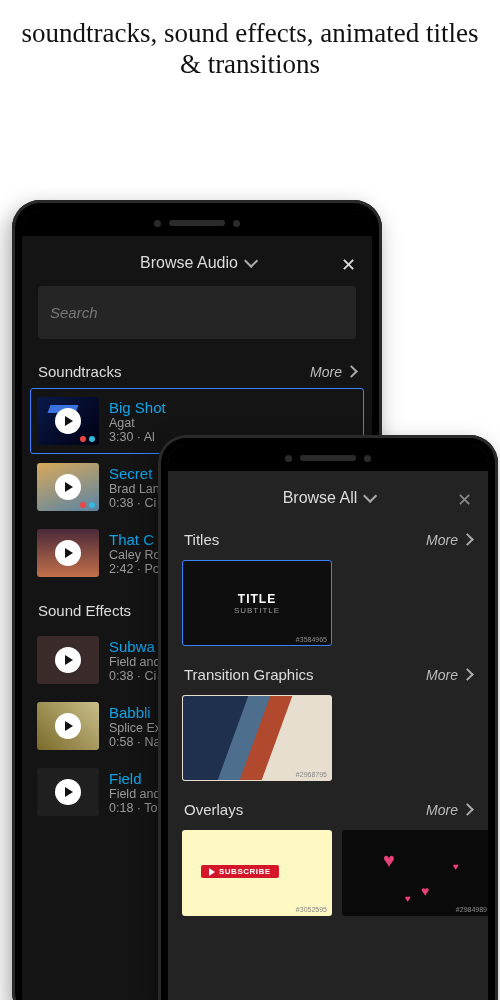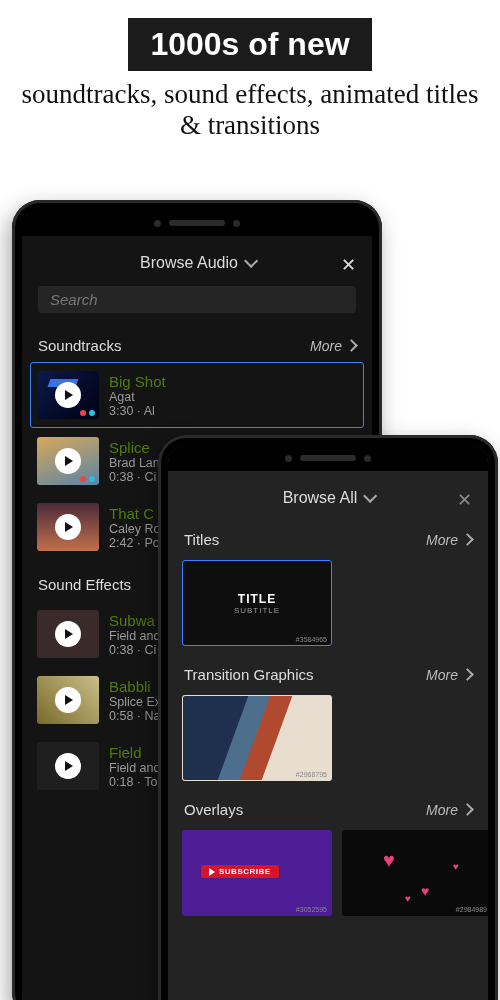--- a/index.html
+++ b/index.html
@@ -91,21 +91,21 @@
   .chev-down::after{
     content:""; display:inline-block; margin-left:6px;
     width:8px;height:8px;border-right:2px solid #aaa;border-bottom:2px solid #aaa;
     transform:rotate(45deg) translateY(-3px);
   }
 
   .search {
     margin: 0 16px 14px;
     background:#252525;
     border-radius:4px;
-    padding:5px 12px;
+    padding:18px 12px;
     color:#777; font-size:15px; font-style:italic;
   }
 
   .section-head {
     display:flex; align-items:center; justify-content:space-between;
     padding: 10px 16px 8px;
     font-size:15px;
     color:#ddd;
   }
   .more { color:#bbb; display:flex; align-items:center; gap:2px; font-size:14px;font-style:italic;}
@@ -137,21 +137,21 @@
     z-index:2;
   }
   .play-btn::after{
     content:""; width:0;height:0;
     border-left:8px solid #111;
     border-top:5px solid transparent;
     border-bottom:5px solid transparent;
     margin-left:2px;
   }
   .meta { overflow:hidden; }
-  .meta .t1{ font-size:15px; color:#4d7c0f; white-space:nowrap;}
+  .meta .t1{ font-size:15px; color:#0ea5e9; white-space:nowrap;}
   .meta .t2{ font-size:12.5px; color:#9a9a9a; white-space:nowrap;}
   .meta .t3{ font-size:12.5px; color:#9a9a9a; white-space:nowrap;}
   .dots{position:absolute;right:4px;bottom:3px;display:flex;gap:3px;}
   .dot{width:6px;height:6px;border-radius:3px;}
 
   
   .th-a{background:linear-gradient(135deg,#0a1a4a,#001);}
   .th-b{background:linear-gradient(160deg,#d8a85a,#5a84a6);}
   .th-c{background:linear-gradient(180deg,#4a2a3a,#c3704a);}
   .th-d{background:#3a2a2a;}
@@ -190,37 +190,36 @@
   .tile-trans1 .dbar{position:absolute;top:0;bottom:0;transform:skewX(-20deg);}
   .tile-trans1 .b1{left:-30px;width:90px;background:#1f2f4e;}
   .tile-trans1 .b2{left:50px;width:28px;background:#4e6e8e;}
   .tile-trans1 .b3{left:72px;width:22px;background:#b1492e;}
   .tile-trans2{background:#262626;}
   .tile-trans2 .tag{position:absolute;left:0;top:20px;background:#fff;color:#d43a4a;
     font-weight:900;font-size:16px;padding:4px 8px;line-height:1;letter-spacing:1px;}
   .tile-trans2 .bar{position:absolute;left:74px;top:26px;width:50px;height:8px;background:#d43a4a;}
 
   
-  .tile-ov1{background:#4c1d95;}
+  .tile-ov1{background:#fef9c3;}
   .tile-ov1 .sub{
     position:absolute;left:18px;top:34px;
     background:#d4152a;color:#fff;font-size:8px;padding:2px 8px;border-radius:2px;
     display:flex;align-items:center;gap:4px;font-weight:700;letter-spacing:.5px;
   }
   .tile-ov1 .sub .pl{width:0;height:0;border-left:6px solid #fff;border-top:4px solid transparent;border-bottom:4px solid transparent;}
   .tile-ov2{background:#0a0a0a;}
   .heart{position:absolute;color:#e8417a;}
   .h1{left:40px;top:18px;font-size:20px;} .h2{left:78px;top:52px;font-size:14px;}
   .h3{left:110px;top:30px;font-size:10px;} .h4{left:62px;top:62px;font-size:10px;} 
 </style>
 </head>
 <body>
 
 <div class="marketing">
-  <div class="badge">1000s of new</div>
   <div class="subtitle">soundtracks, sound effects, animated titles &amp; transitions</div>
 </div>
 
 <div class="phone phone-back">
   <div class="phone-inner">
     <div class="phone-top">
       <span class="cam"></span>
         <span class="speaker"></span>
         <span class="cam"></span>
     </div>
@@ -254,21 +253,21 @@
 
     <div class="track">
       <div class="thumb th-b">
           <div class="play-btn"></div>
         <div class="dots">
             <span class="dot" style="background:#e44"></span>
             <span class="dot" style="background:#3bd"></span>
           </div>
       </div>
       <div class="meta">
-        <div class="t1">Splice</div>
+        <div class="t1">Secret</div>
         <div class="t2">Brad Lan</div>
         <div class="t3">0:38 · Ci</div>
       </div>
     </div>
 
     <div class="track">
       <div class="thumb th-c">
           <div class="play-btn"></div>
         </div>
       <div class="meta">

